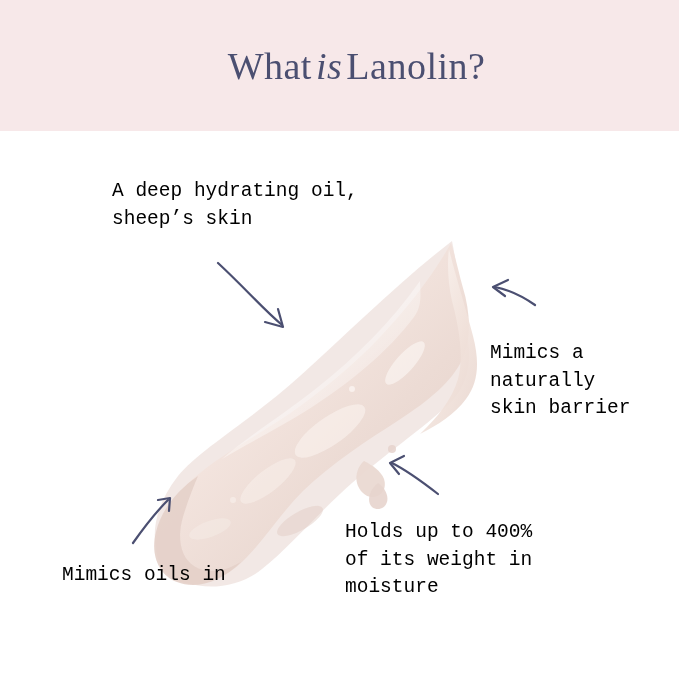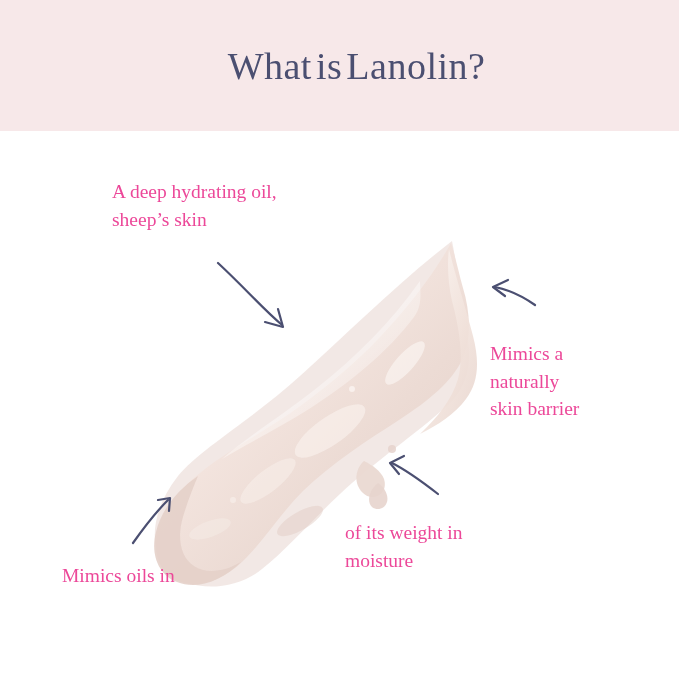--- a/index.html
+++ b/index.html
@@ -32,20 +32,21 @@
     display: flex;
     align-items: center;
     justify-content: center;
     font-family: "Liberation Serif", serif;
     font-size: 38px;
     color: #4b4f71;
     letter-spacing: 0.5px;
     white-space: nowrap;
   }
   .header-title .em {
+    font-style: italic;
     padding: 0 4px;
   }
   .header-title .word {
     font-style: normal;
   }
 
   
   .swatch-layer {
     position: absolute;
     left: 0;
@@ -53,24 +54,24 @@
     width: 679px;
     height: 548px;
   }
   .swatch-layer svg {
     display: block;
   }
 
   
   .callout {
     position: absolute;
-    color: #ec4899;
+    color: #000000;
     font-size: 19.5px;
     line-height: 1.42;
-    font-family: Liberation Serif, serif;
+    font-family: Liberation Mono, monospace;
   }
   .callout div { white-space: nowrap; }
 
   #callout-deep-hydrating { left: 112px; top: 178px; }
   #callout-forms-barrier  { left: 490px; top: 340px; text-align: left; }
   #callout-holds-moisture { left: 345px; top: 519px; }
   #callout-mimics-oils    { left: 62px;  top: 562px; text-align: right; }
 
   
   .arrows-layer {
@@ -201,20 +202,21 @@
     <div>sheep’s skin</div>
   </div>
 
   <div class="callout" id="callout-forms-barrier">
     <div>Mimics a</div>
     <div>naturally</div>
     <div>skin barrier</div>
   </div>
 
   <div class="callout" id="callout-holds-moisture">
+    <div>Holds up to 400%</div>
     <div>of its weight in</div>
     <div>moisture</div>
   </div>
 
   <div class="callout" id="callout-mimics-oils">
     <div>Mimics oils in</div>
   </div>
 
 </div>
 

